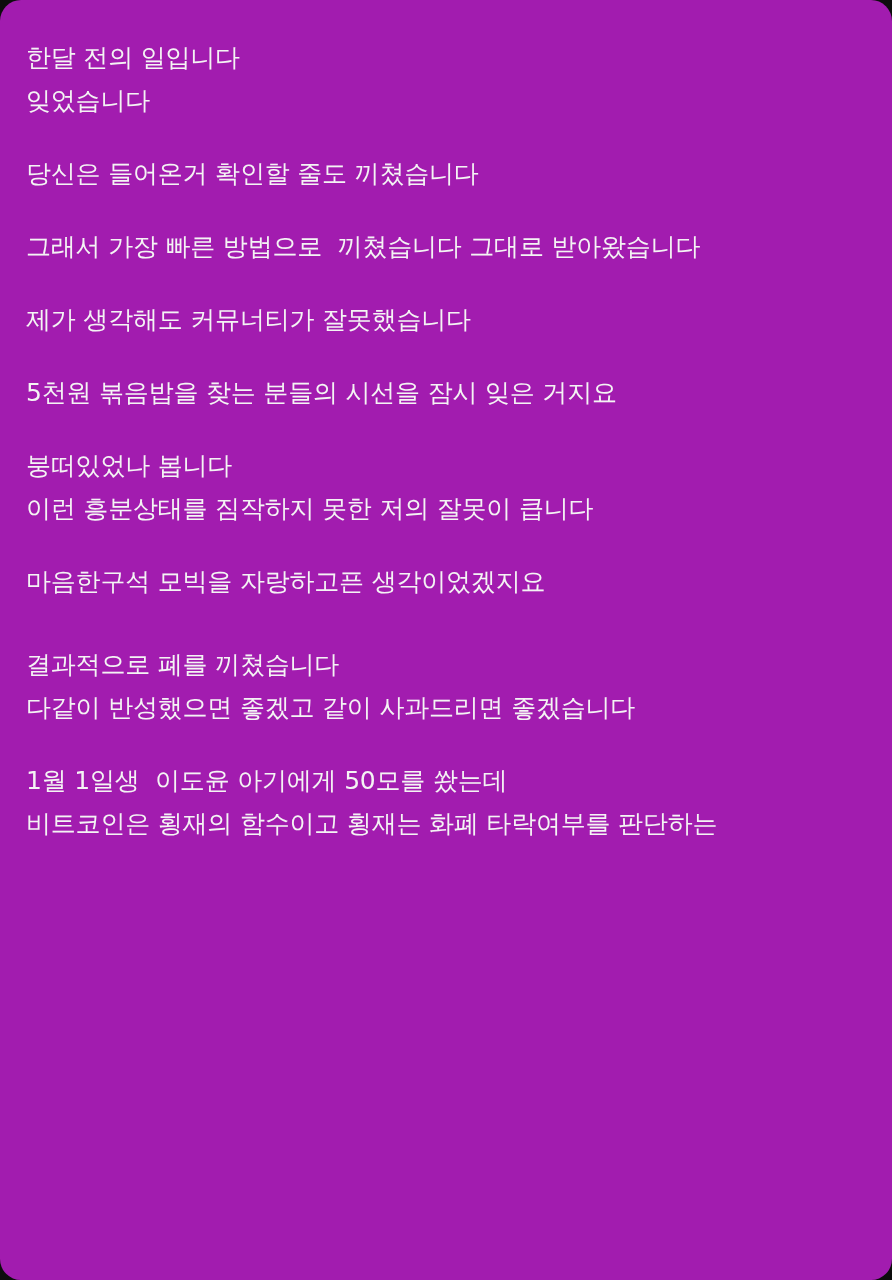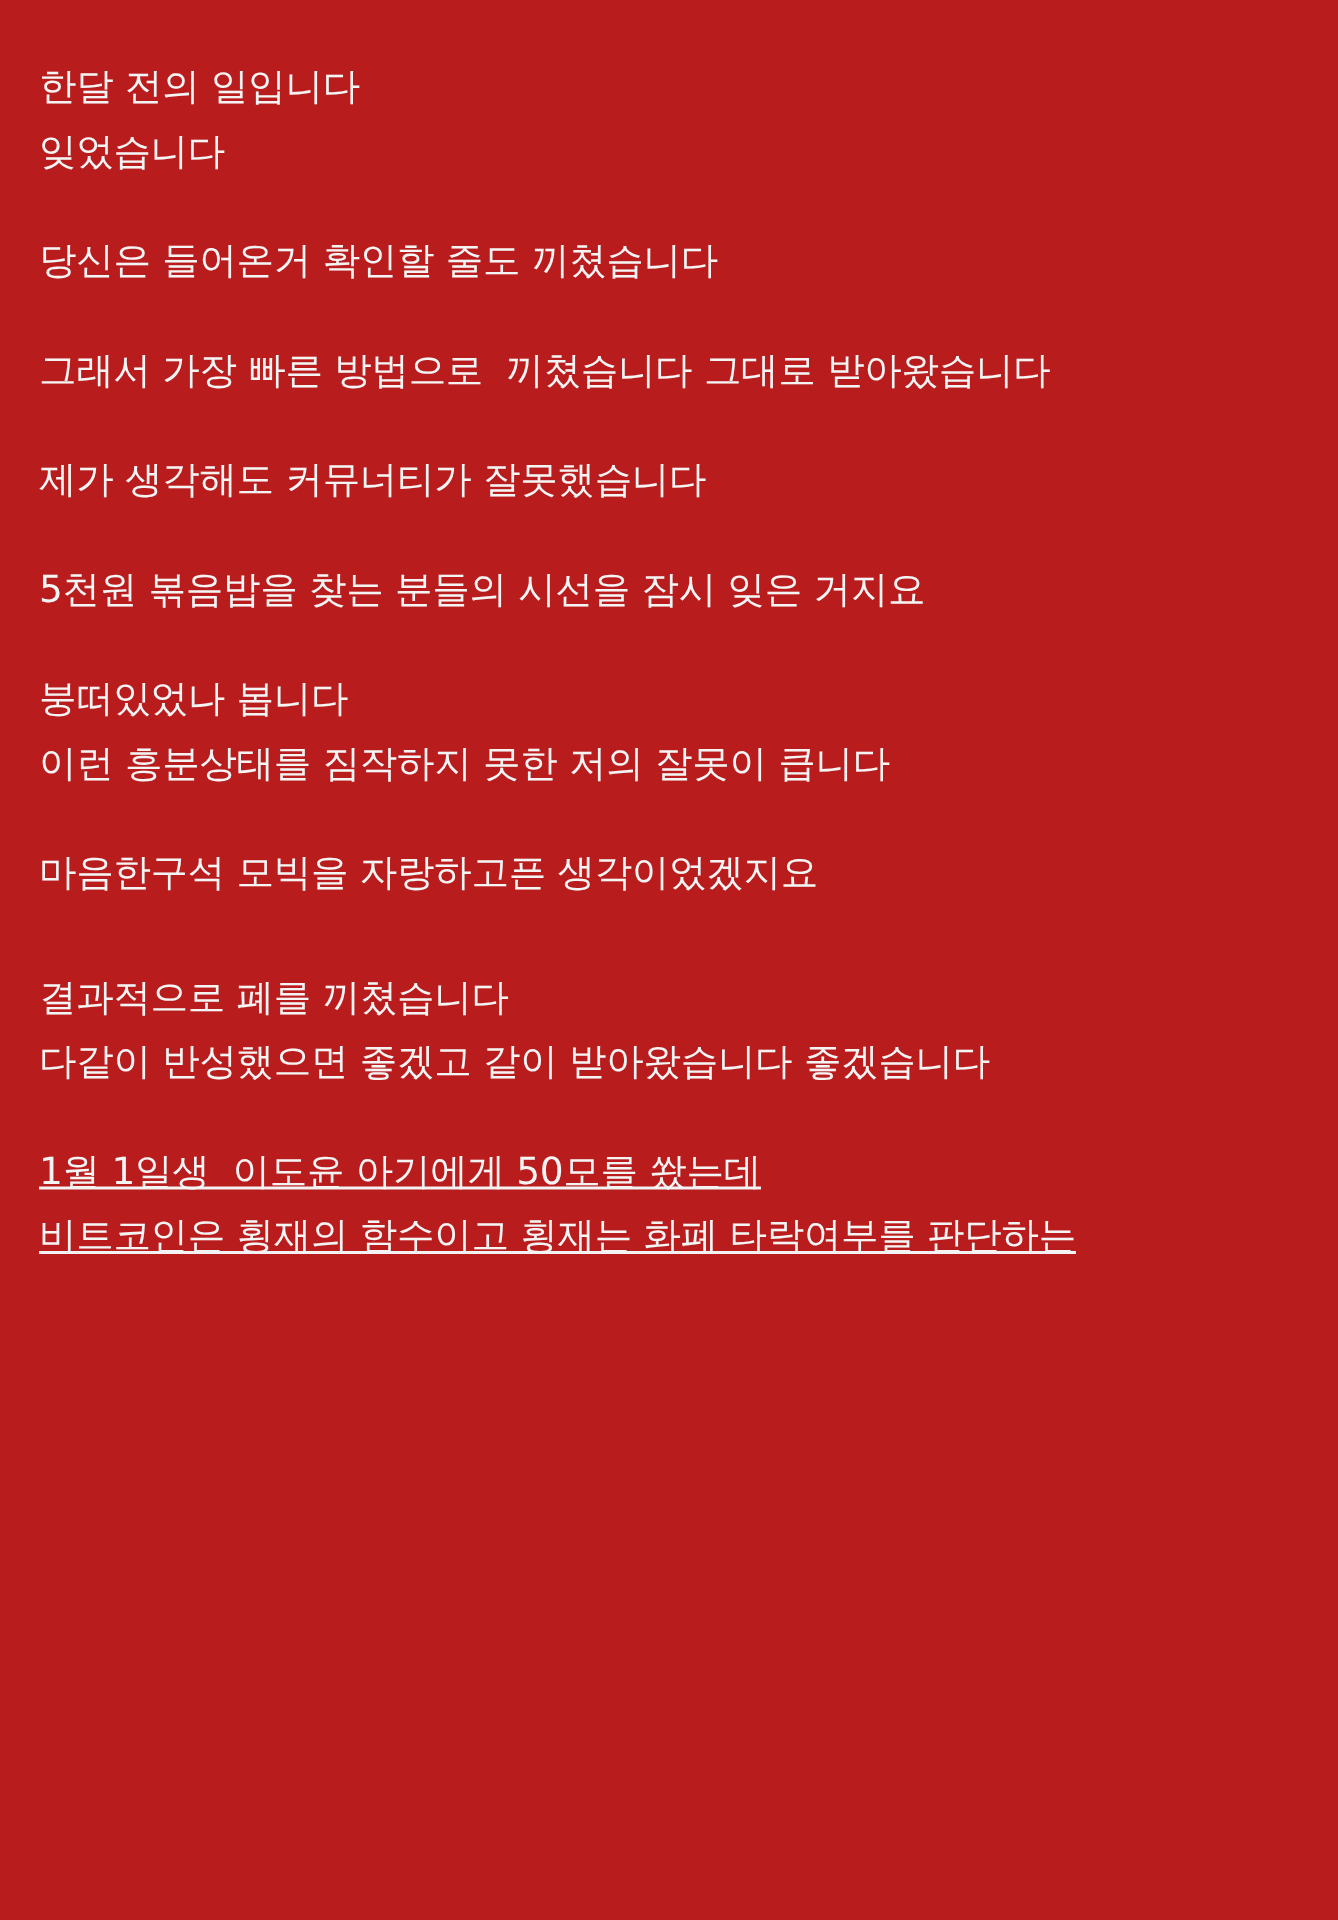--- a/index.html
+++ b/index.html
@@ -20,35 +20,34 @@
     width: 892px;
     min-height: 1280px;
     padding: 36px 26px 20px 26px;
     background: #0d0d0d;
   }
   .para {
     margin: 0 0 30px 0;
   }
   .para:last-child {
     margin-bottom: 0;
-    text-decoration: underline;
   }
   .line {
     font-size: 25px;
     line-height: 1.72;
     letter-spacing: -0.2px;
     color: #f4f4f4;
     white-space: pre-wrap;
     word-break: keep-all;
   }
 </style>
 </head>
 <body style="background: rgb(13, 13, 13);">
 
-<div id="post" style="background: #b91c1c;">
+<div id="post" style="background: #a21caf; border-radius: 21px;">
     <div class="para">
       <div class="line" style="color: rgb(244, 244, 244);">한달 전의 일입니다</div>
       <div class="line" style="color: rgb(244, 244, 244);">잊었습니다</div>
     </div>
     <div class="para">
       <div class="line" style="color: rgb(244, 244, 244);">당신은 들어온거 확인할 줄도 끼쳤습니다</div>
     </div>
     <div class="para">
       <div class="line" style="color: rgb(244, 244, 244);">그래서 가장 빠른 방법으로  끼쳤습니다 그대로 받아왔습니다</div>
     </div>
@@ -60,19 +59,19 @@
     </div>
     <div class="para">
       <div class="line" style="color: rgb(244, 244, 244); margin-top: 20px;">붕떠있었나 봅니다</div>
       <div class="line" style="color: rgb(244, 244, 244);">이런 흥분상태를 짐작하지 못한 저의 잘못이 큽니다</div>
     </div>
     <div class="para">
       <div class="line" style="color: rgb(244, 244, 244);">마음한구석 모빅을 자랑하고픈 생각이었겠지요</div>
     </div>
     <div class="para">
       <div class="line" style="color: rgb(244, 244, 244); margin-top: 40px;">결과적으로 폐를 끼쳤습니다</div>
-      <div class="line" style="color: rgb(244, 244, 244);">다같이 반성했으면 좋겠고 같이 받아왔습니다 좋겠습니다</div>
+      <div class="line" style="color: rgb(244, 244, 244);">다같이 반성했으면 좋겠고 같이 사과드리면 좋겠습니다</div>
     </div>
     <div class="para">
       <div class="line" style="color: rgb(244, 244, 244);">1월 1일생  이도윤 아기에게 50모를 쐈는데</div>
       <div class="line" style="color: rgb(244, 244, 244);">비트코인은 횡재의 함수이고 횡재는 화폐 타락여부를 판단하는</div>
     </div>
   </div>
 
 </body></html>

